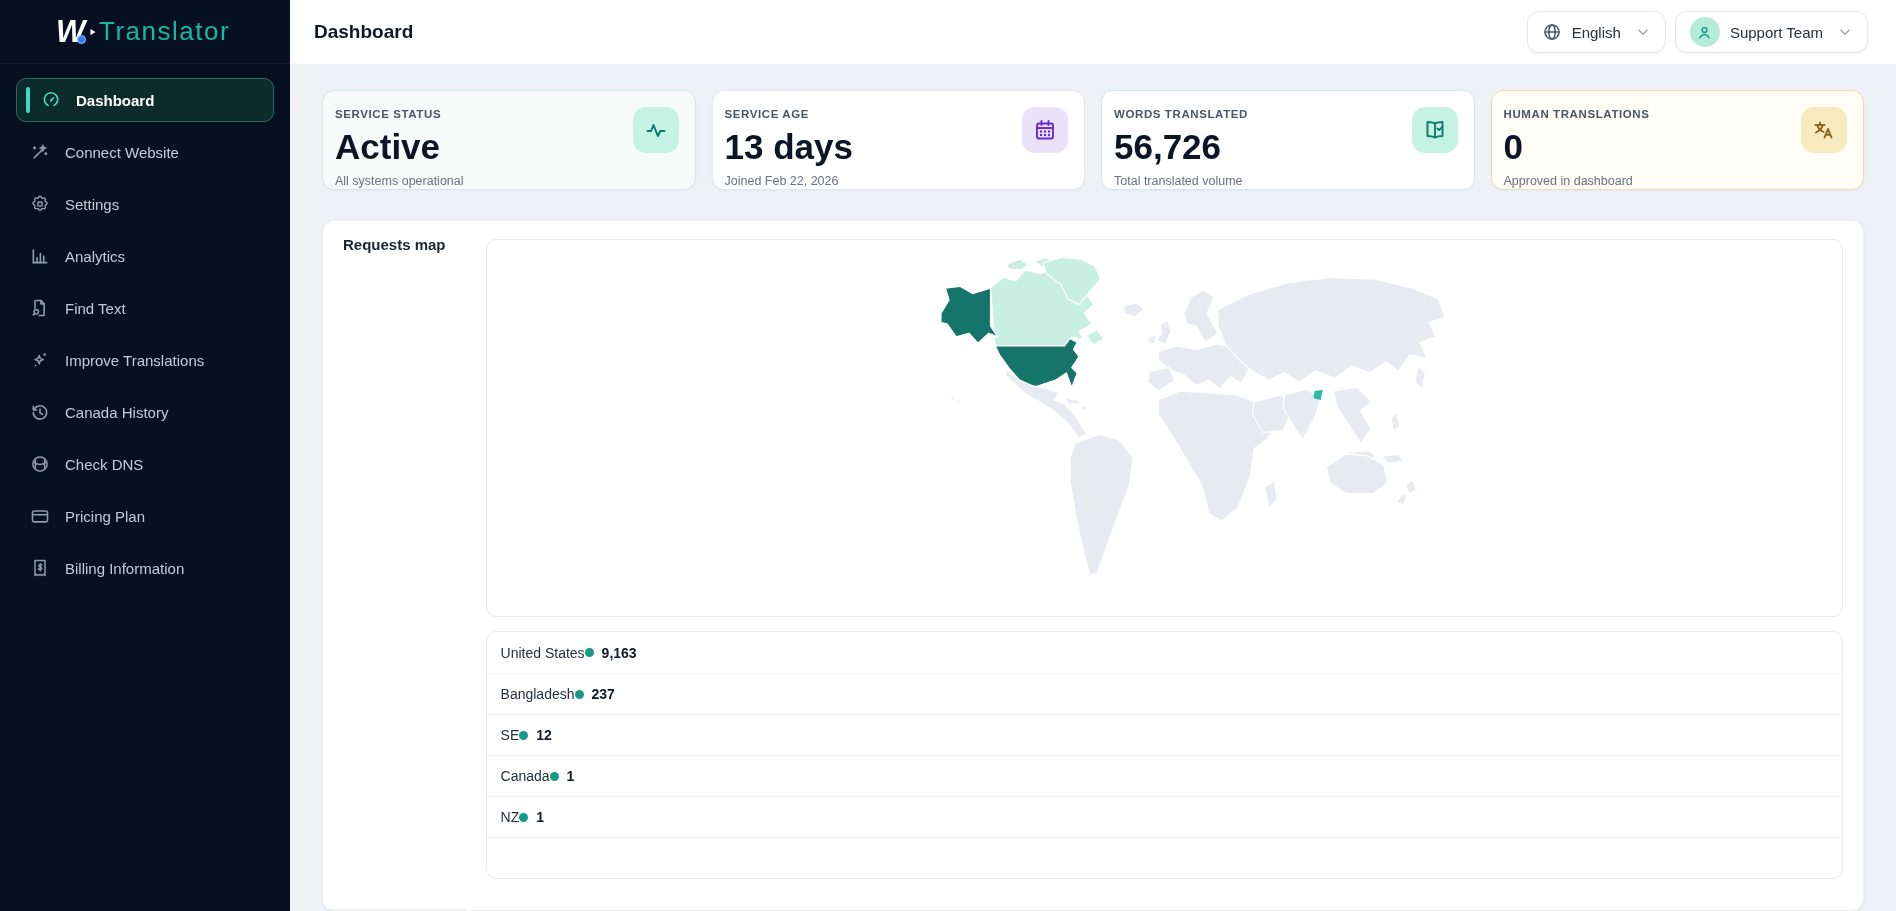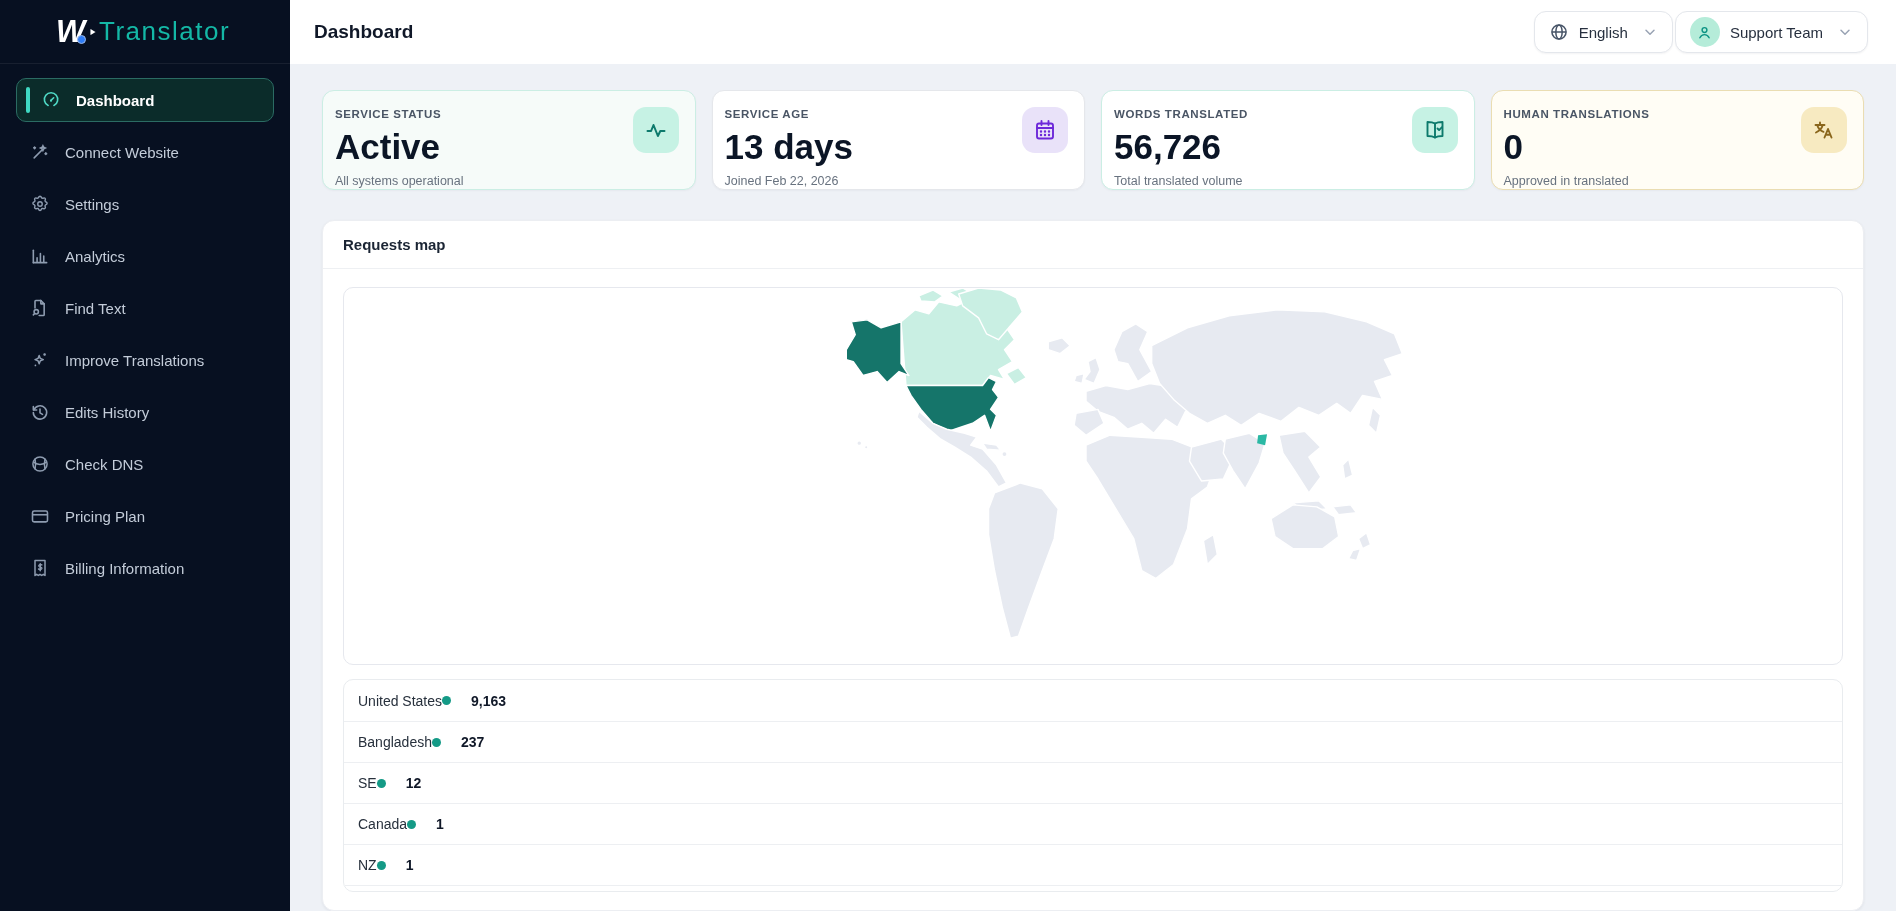--- a/index.html
+++ b/index.html
@@ -22,21 +22,21 @@
               color:#c3ccd9; font-size:15px; position:relative; border:1px solid transparent; cursor:pointer; }
   .nav-item .nicon { width:20px; height:20px; color:#8e9cb0; display:flex; align-items:center; justify-content:center; flex-shrink:0; }
   .nav-item.active { background:#0b2c2a; border-color:#2b6b63; color:#ffffff; font-weight:700; padding-left:24px; }
   .nav-item.active .nicon { color:#4fd9c5; }
   .nav-item.active::before { content:""; position:absolute; left:9px; top:8px; bottom:8px; width:4px; border-radius:4px; background:#3fd8c2; }
   .nicon svg { width:20px; height:20px; }
   
   .main { flex:1; display:flex; flex-direction:column; min-width:0; }
   .topbar { height:64px; background:#ffffff; display:flex; align-items:center; justify-content:space-between; padding:0 28px 0 24px; flex-shrink:0; }
   .page-title { font-size:19px; font-weight:700; color:#101828; }
-  .pills { display:flex; gap:2px; align-items:center; }
+  .pills { display:flex; gap:9px; align-items:center; }
   .pill { height:42px; background:#fff; border:1px solid #e4e7ec; border-radius:12px; display:flex; align-items:center; gap:10px;
           padding:0 14px; font-size:15px; color:#27303f; box-shadow:0 1px 2px rgba(16,24,40,.05); cursor:pointer; }
   .pill .picon { color:#475467; display:flex; }
   .pill .chev { color:#98a2b3; display:flex; margin-left:4px; }
   .avatar { width:30px; height:30px; border-radius:50%; background:#b5ecd9; color:#0d9384; display:flex; align-items:center; justify-content:center; }
   
   .content { flex:1; padding:26px 32px 0 32px; display:flex; flex-direction:column; gap:30px; overflow:hidden; }
   .cards { display:grid; grid-template-columns:repeat(4,1fr); gap:16px; flex-shrink:0; }
   .card { background:#ffffff; border:1px solid #e5e7eb; border-radius:12px; padding:17px 12px; position:relative; height:100px; box-shadow:0 1px 2px rgba(16,24,40,.04); }
   .card.theme-mint-bg { border-color:#cbeee4; background:#f6fbf9; }
@@ -45,34 +45,34 @@
   .card .clabel { font-size:11.5px; letter-spacing:.6px; color:#4a5565; font-weight:600; }
   .card .cvalue { font-size:35px; font-weight:700; color:#0b1526; margin-top:7px; }
   .card .csub { font-size:12.5px; color:#68727f; margin-top:7px; }
   .tile { position:absolute; top:16px; right:16px; width:46px; height:46px; border-radius:13px; display:flex; align-items:center; justify-content:center; }
   .tile svg { width:24px; height:24px; }
   .tile.mint { background:#c6f2e4; color:#0d7a6c; }
   .tile.purple { background:#e9e2f9; color:#6d28d9; }
   .tile.amber { background:#f7eac1; color:#8a661c; }
   
   .map-card { background:#ffffff; border:1px solid #eceef2; border-radius:12px; box-shadow:0 1px 3px rgba(16,24,40,.06);
-              flex:1; display:flex; flex-direction:column; overflow:hidden; }
+              flex:1; display:flex; flex-direction:row; overflow:hidden; }
   .map-card-header { padding:15px 20px; border-bottom:1px solid #eef0f3; font-size:15px; font-weight:700; color:#1b2534; flex-shrink:0; }
   .map-card-body { padding:18px 20px; display:flex; flex-direction:column; gap:14px; overflow:hidden; }
   .map-box { border:1px solid #e6e8ee; border-radius:10px; height:378px; background:#ffffff; overflow:hidden; flex-shrink:0; cursor:pointer; }
   .map-box svg { width:100%; height:100%; display:block; }
   .land { fill:#e7eaf1; stroke:#ffffff; stroke-width:1.4; stroke-linejoin:round; }
   .land-mint { fill:#c9efe3; stroke:#ffffff; stroke-width:1.4; stroke-linejoin:round; }
   .land-primary { fill:#15756a; stroke:#ffffff; stroke-width:1.4; stroke-linejoin:round; }
   .land-speck { fill:#2bb8a4; stroke:none; }
   .country-list { border:1px solid #e9ecef; border-radius:10px; background:#fff; overflow:hidden; }
   .crow { height:41px; display:flex; align-items:center; justify-content:flex-start; padding:0 14px; border-top:1px solid #edeff2; font-size:14px; cursor:pointer; }
   .crow:first-child { border-top:none; }
   .crow .cname { color:#27303c; }
-  .crow .cval { display:flex; align-items:center; gap:20px; font-weight:700; color:#101828; }
+  .crow .cval { display:flex; align-items:center; gap:8px; font-weight:700; color:#101828; }
   .cdot { width:9px; height:9px; border-radius:50%; background:#149a86; }
 </style>
 </head>
 <body>
 
 <aside class="sidebar">
   <div class="logo">
     <span class="logo-w">W</span>
       <span class="logo-dot"></span>
       <span class="logo-tri">‣</span>
@@ -141,21 +141,21 @@
       <span>Improve Translations</span>
     </div>
     <div class="nav-item">
       <span class="nicon">
         <svg viewBox="0 0 24 24" fill="none" stroke="currentColor" stroke-width="1.9" stroke-linecap="round" stroke-linejoin="round">
             <path d="M4 5.5v4h4"></path>
             <path d="M4.6 9.5a8 8 0 1 1-.6 3"></path>
             <path d="M12 8.5V13l3 1.8"></path>
           </svg>
       </span>
-      <span>Edits History</span>
+      <span>Canada History</span>
     </div>
     <div class="nav-item">
       <span class="nicon">
         <svg viewBox="0 0 24 24" fill="none" stroke="currentColor" stroke-width="1.8">
             <circle cx="12" cy="12" r="8.5"></circle>
             <path d="M3.8 9.5c2.5 2 5.3 3 8.2 3s5.7-1 8.2-3"></path>
             <path d="M6 5.5c1 4.5 1 8.5 0 13M18 5.5c-1 4.5-1 8.5 0 13"></path>
           </svg>
       </span>
       <span>Check DNS</span>
@@ -251,21 +251,21 @@
           <svg viewBox="0 0 24 24" fill="none" stroke="currentColor" stroke-width="1.9" stroke-linecap="round" stroke-linejoin="round">
               <path d="M12 5.5C10 4.3 7.8 4 4.5 4v14c3.3 0 5.5.3 7.5 1.5 2-1.2 4.2-1.5 7.5-1.5V4c-3.3 0-5.5.3-7.5 1.5z"></path>
               <path d="M12 5.5v14"></path>
               <path d="M14.5 10.5l1.6 1.6 2.9-2.9"></path>
             </svg>
         </div>
       </div>
       <div class="card theme-amber">
         <div class="clabel">HUMAN TRANSLATIONS</div>
         <div class="cvalue">0</div>
-        <div class="csub">Approved in translated</div>
+        <div class="csub">Approved in dashboard</div>
         <div class="tile amber">
           <svg viewBox="0 0 24 24" fill="none" stroke="currentColor" stroke-width="1.9" stroke-linecap="round" stroke-linejoin="round">
               <path d="M3.5 7h9M8 4.5V7"></path>
               <path d="M5.2 7c.9 3.2 3.6 5.8 6.3 6.8"></path>
               <path d="M10.8 7c-.9 3.2-3.6 6-6.8 7.5"></path>
               <path d="M12.5 19.5L16 11l3.5 8.5M13.8 16.8h4.4"></path>
             </svg>
         </div>
       </div>
     </div>

